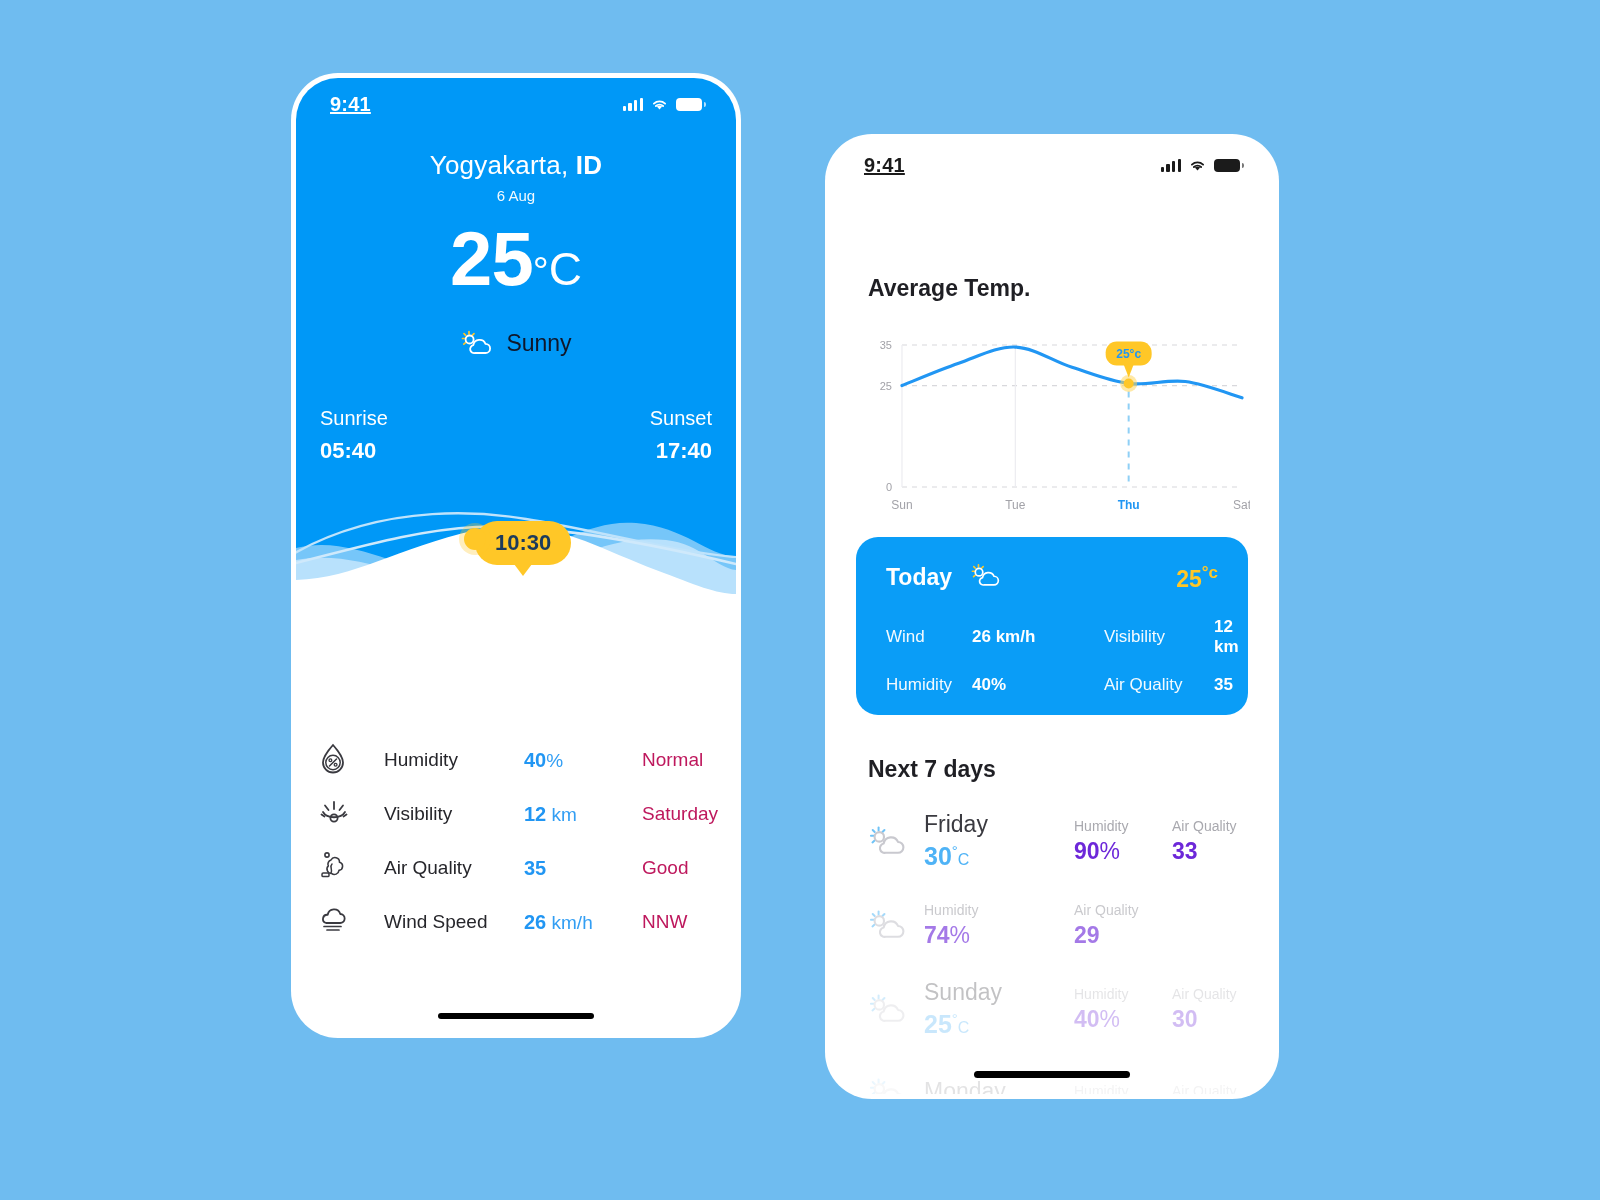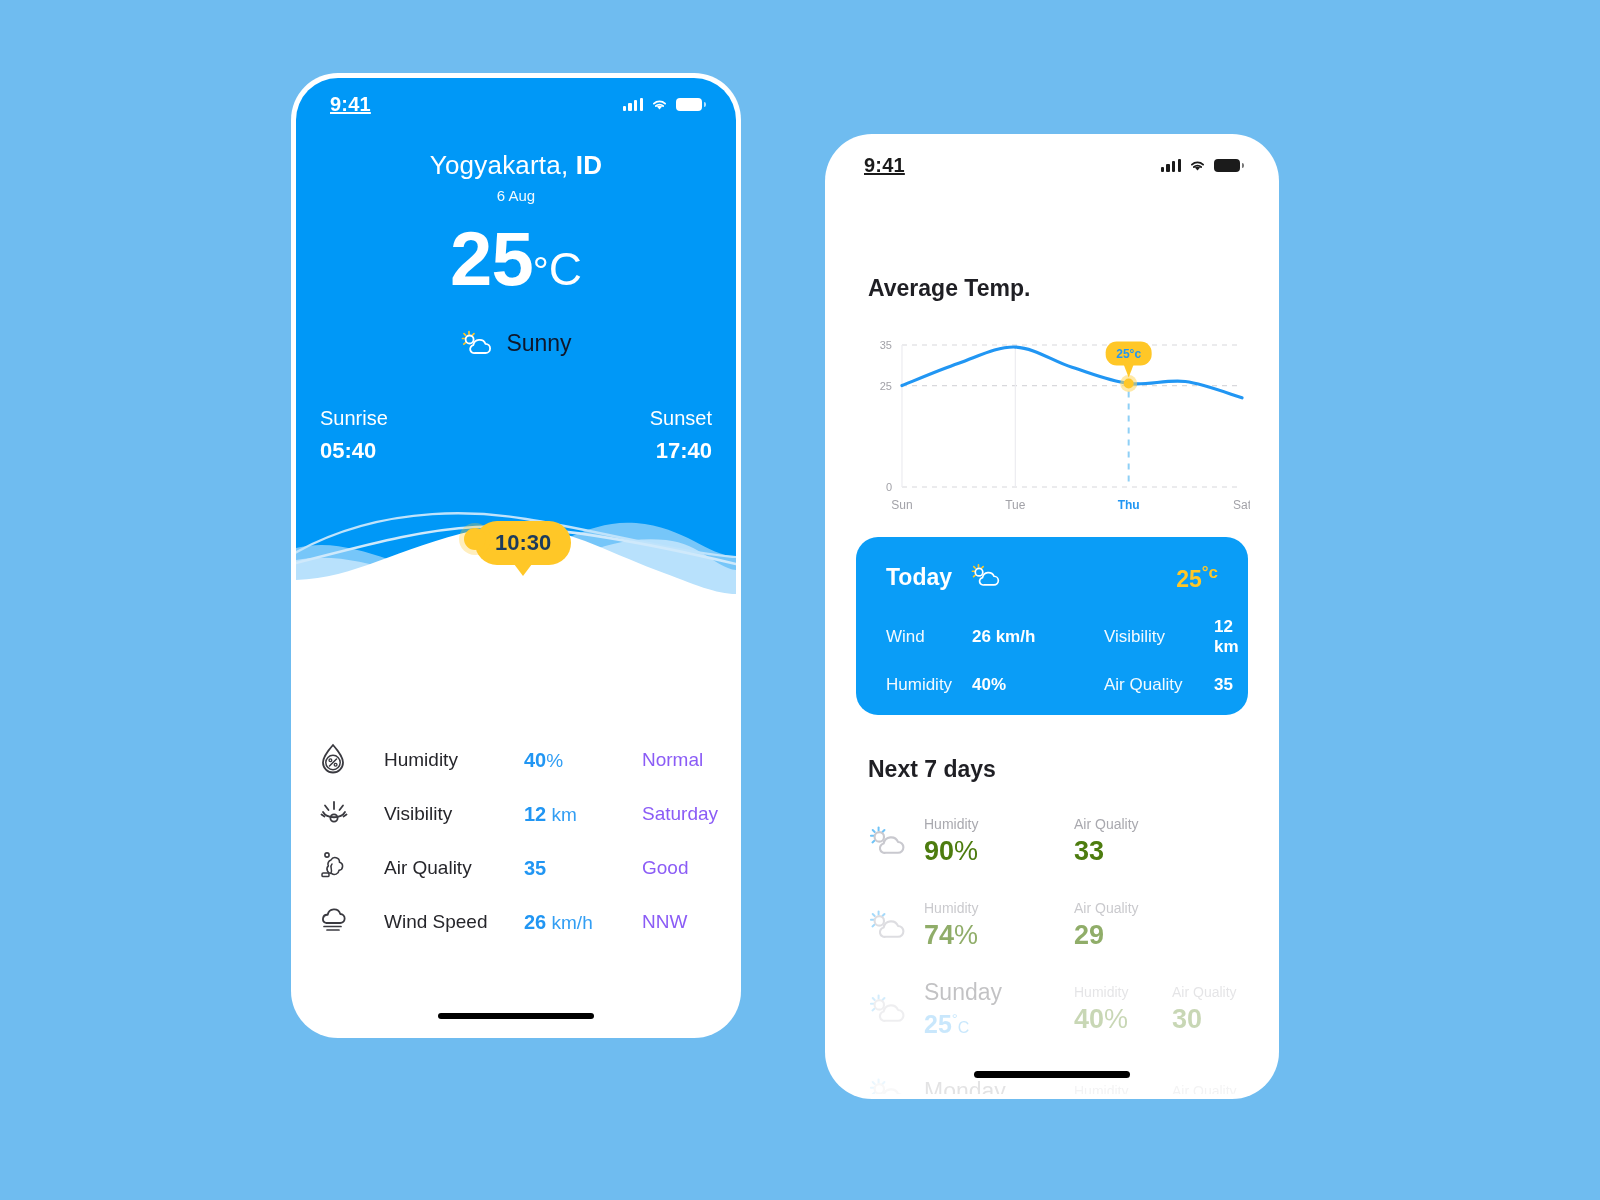--- a/index.html
+++ b/index.html
@@ -96,21 +96,21 @@
   
   .details { position:absolute; top:655px; left:0; width:440px; }
   .drow {
     display:grid; grid-template-columns:66px 140px 118px 1fr;
     align-items:center; height:54px; padding-left:22px;
   }
   .drow .label { font-size:19px; color:#26262b; }
   .drow .value { font-size:19px; color:#2196F3; }
   .drow .value b { font-weight:bold; font-size:20px; }
   .drow .value span { font-weight:normal; opacity:.92; }
-  .drow .status { font-size:19px; color:#8b5cf6; }
+  .drow .status { font-size:19px; color:#be185d; }
 
   
   .daystrip {
     position:absolute; top:920px; left:0; width:440px;
     display:flex; justify-content:space-between; padding:0 28px;
   }
   .day {
     width:44px; height:44px; border-radius:50%;
     display:flex; align-items:center; justify-content:center;
     font-size:18px; color:#26262b;
@@ -157,21 +157,21 @@
   .dayrow {
     display:grid; grid-template-columns:72px 150px 98px 1fr;
     align-items:center; height:84px;
   }
   .dayrow .dicon { display:flex; align-items:center; justify-content:center; }
   .dayrow .dname { font-size:23px; color:#3a3a40; }
   .dayrow .dtemp { font-size:25px; font-weight:bold; color:#4FB3F6; margin-top:4px; }
   .dayrow .dtemp sup { font-size:15px; font-weight:normal; }
   .dayrow .dtemp .u { font-size:16px; font-weight:normal; }
   .dayrow .ck { font-size:14px; color:#a9a9af; }
-  .dayrow .cv { font-size:27px; font-weight:bold; color:#4d7c0f; margin-top:4px; }
+  .dayrow .cv { font-size:23px; font-weight:bold; color:#6d28d9; margin-top:4px; }
   .dayrow .cv span { font-weight:normal; }
   .col2 { display:flex; flex-direction:column; }
   .fade-1 { opacity:1; }
   .fade-2 { opacity:.62; }
   .fade-3 { opacity:.3; }
   .fade-4 { opacity:.14; }
   .homebar2 {
     position:absolute; bottom:16px; left:50%; transform:translateX(-50%);
     width:156px; height:7px; border-radius:4px; background:#000; z-index:5;
   }
@@ -411,20 +411,24 @@
                 <line x1="2.5" y1="8.5" x2="5" y2="8.5"></line>
                 <line x1="4" y1="3.6" x2="5.7" y2="5.3"></line>
                 <line x1="14" y1="3.6" x2="12.3" y2="5.3"></line>
                 <line x1="3.8" y1="14.2" x2="5.6" y2="12.6"></line>
               </g>
               <circle cx="9.6" cy="9.5" r="4" fill="none" stroke="#c9c9cf" stroke-width="1.8"></circle>
               <path d="M15 23 h10.5 a4.6 4.6 0 0 0 0 -9.2 a6.4 6.4 0 0 0 -12.2 1.4 a3.9 3.9 0 0 0 1.7 7.8 Z" fill="none" stroke="#c9c9cf" stroke-width="1.8" stroke-linejoin="round"></path>
             </svg>
           </span>
           <span class="col2">
+            <span class="dname">Friday</span>
+            <span class="dtemp">30<sup>°</sup><span class="u">C</span></span>
+          </span>
+          <span class="col2">
             <span class="ck">Humidity</span>
             <span class="cv">90<span>%</span></span>
           </span>
           <span class="col2">
             <span class="ck">Air Quality</span>
             <span class="cv">33</span>
           </span>
         </div>
         <div class="dayrow fade-2">
           <span class="dicon">

